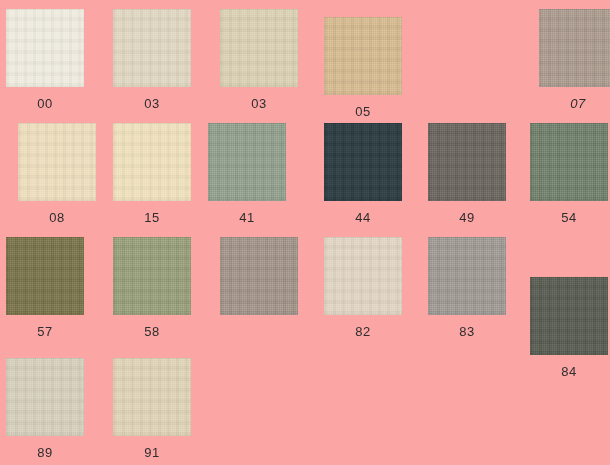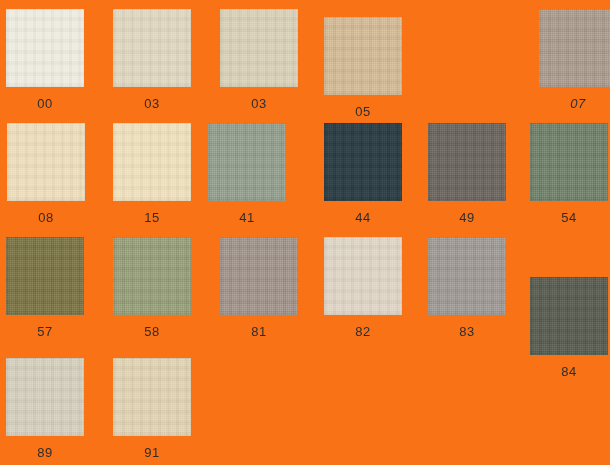--- a/index.html
+++ b/index.html
@@ -13,21 +13,21 @@
     height: 465px;
     overflow: hidden;
     font-family: "Liberation Sans", "DejaVu Sans", sans-serif;
     -webkit-font-smoothing: antialiased;
   }
 
   #swatch-grid {
     position: relative;
     width: 610px;
     height: 465px;
-    background: #f97316;
+    background: #fca5a5;
   }
 
   .swatch-cell {
     position: absolute;
     width: 78px;
   }
 
   .swatch-chip {
     width: 78px;
     height: 78px;
@@ -105,21 +105,21 @@
       <span class="swatch-label">03</span>
     </div>
     <div class="swatch-cell" style="left: 324px; top: 9px; margin-top: 8px;">
       <div class="swatch-chip" title="#d3b храм" style="background-color: rgb(211, 183, 140);"></div>
       <span class="swatch-label">05</span>
     </div>
     <div class="swatch-cell" style="left: 539px; top: 9px; font-style: italic;">
       <div class="swatch-chip" title="#a8978a" style="background-color: rgb(168, 151, 138);"></div>
       <span class="swatch-label">07</span>
     </div>
-    <div class="swatch-cell" style="left: 7px; top: 123px;">
+    <div class="swatch-cell" style="left: 18px; top: 123px;">
       <div class="swatch-chip" title="#ecdcbb" style="background-color: rgb(236, 220, 187);"></div>
       <span class="swatch-label">08</span>
     </div>
     <div class="swatch-cell" style="left: 113px; top: 123px;">
       <div class="swatch-chip" title="#eedfbb" style="background-color: rgb(238, 223, 187);"></div>
       <span class="swatch-label">15</span>
     </div>
     <div class="swatch-cell" style="left: 208px; top: 123px;">
       <div class="swatch-chip" title="#8d9c89" style="background-color: rgb(141, 156, 137);"></div>
       <span class="swatch-label">41</span>
@@ -139,21 +139,20 @@
     <div class="swatch-cell" style="left: 6px; top: 237px;">
       <div class="swatch-chip" title="#767049" style="background-color: rgb(118, 112, 73);"></div>
       <span class="swatch-label">57</span>
     </div>
     <div class="swatch-cell" style="left: 113px; top: 237px;">
       <div class="swatch-chip" title="#949b76" style="background-color: rgb(148, 155, 118);"></div>
       <span class="swatch-label">58</span>
     </div>
     <div class="swatch-cell" style="left: 220px; top: 237px;">
       <div class="swatch-chip" title="#9e9085" style="background-color: rgb(158, 144, 133);"></div>
-      <span class="swatch-label">81</span>
     </div>
     <div class="swatch-cell" style="left: 324px; top: 237px;">
       <div class="swatch-chip" title="#ded3c1" style="background-color: rgb(222, 211, 193);"></div>
       <span class="swatch-label">82</span>
     </div>
     <div class="swatch-cell" style="left: 428px; top: 237px;">
       <div class="swatch-chip" title="#9b9690" style="background-color: rgb(155, 150, 144);"></div>
       <span class="swatch-label">83</span>
     </div>
     <div class="swatch-cell" style="left: 530px; top: 237px; margin-top: 40px;">

